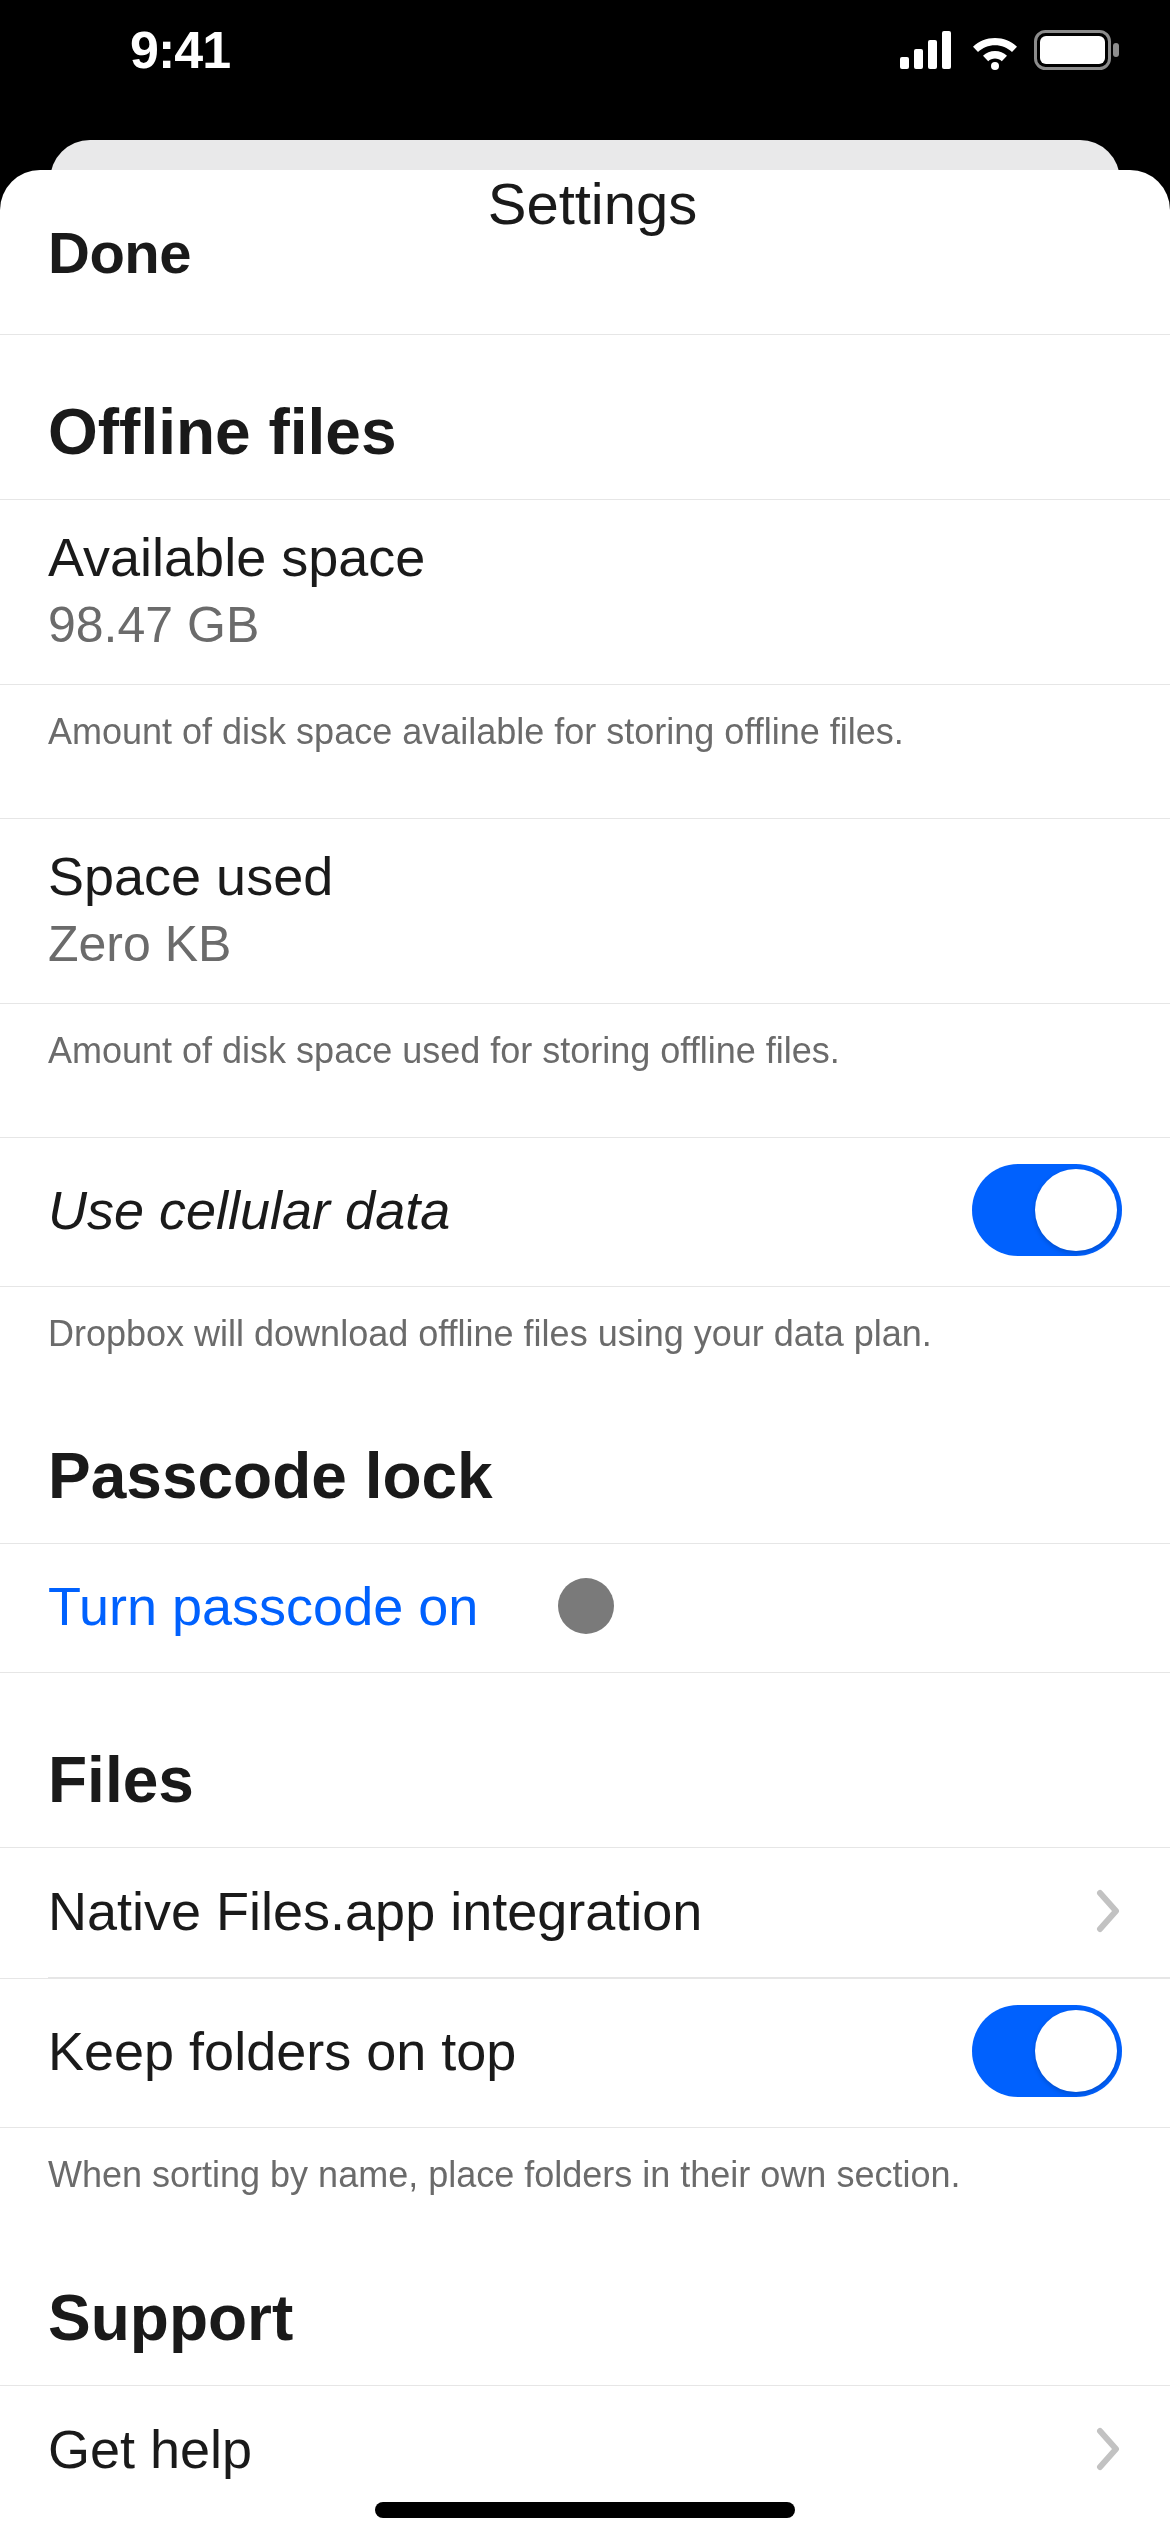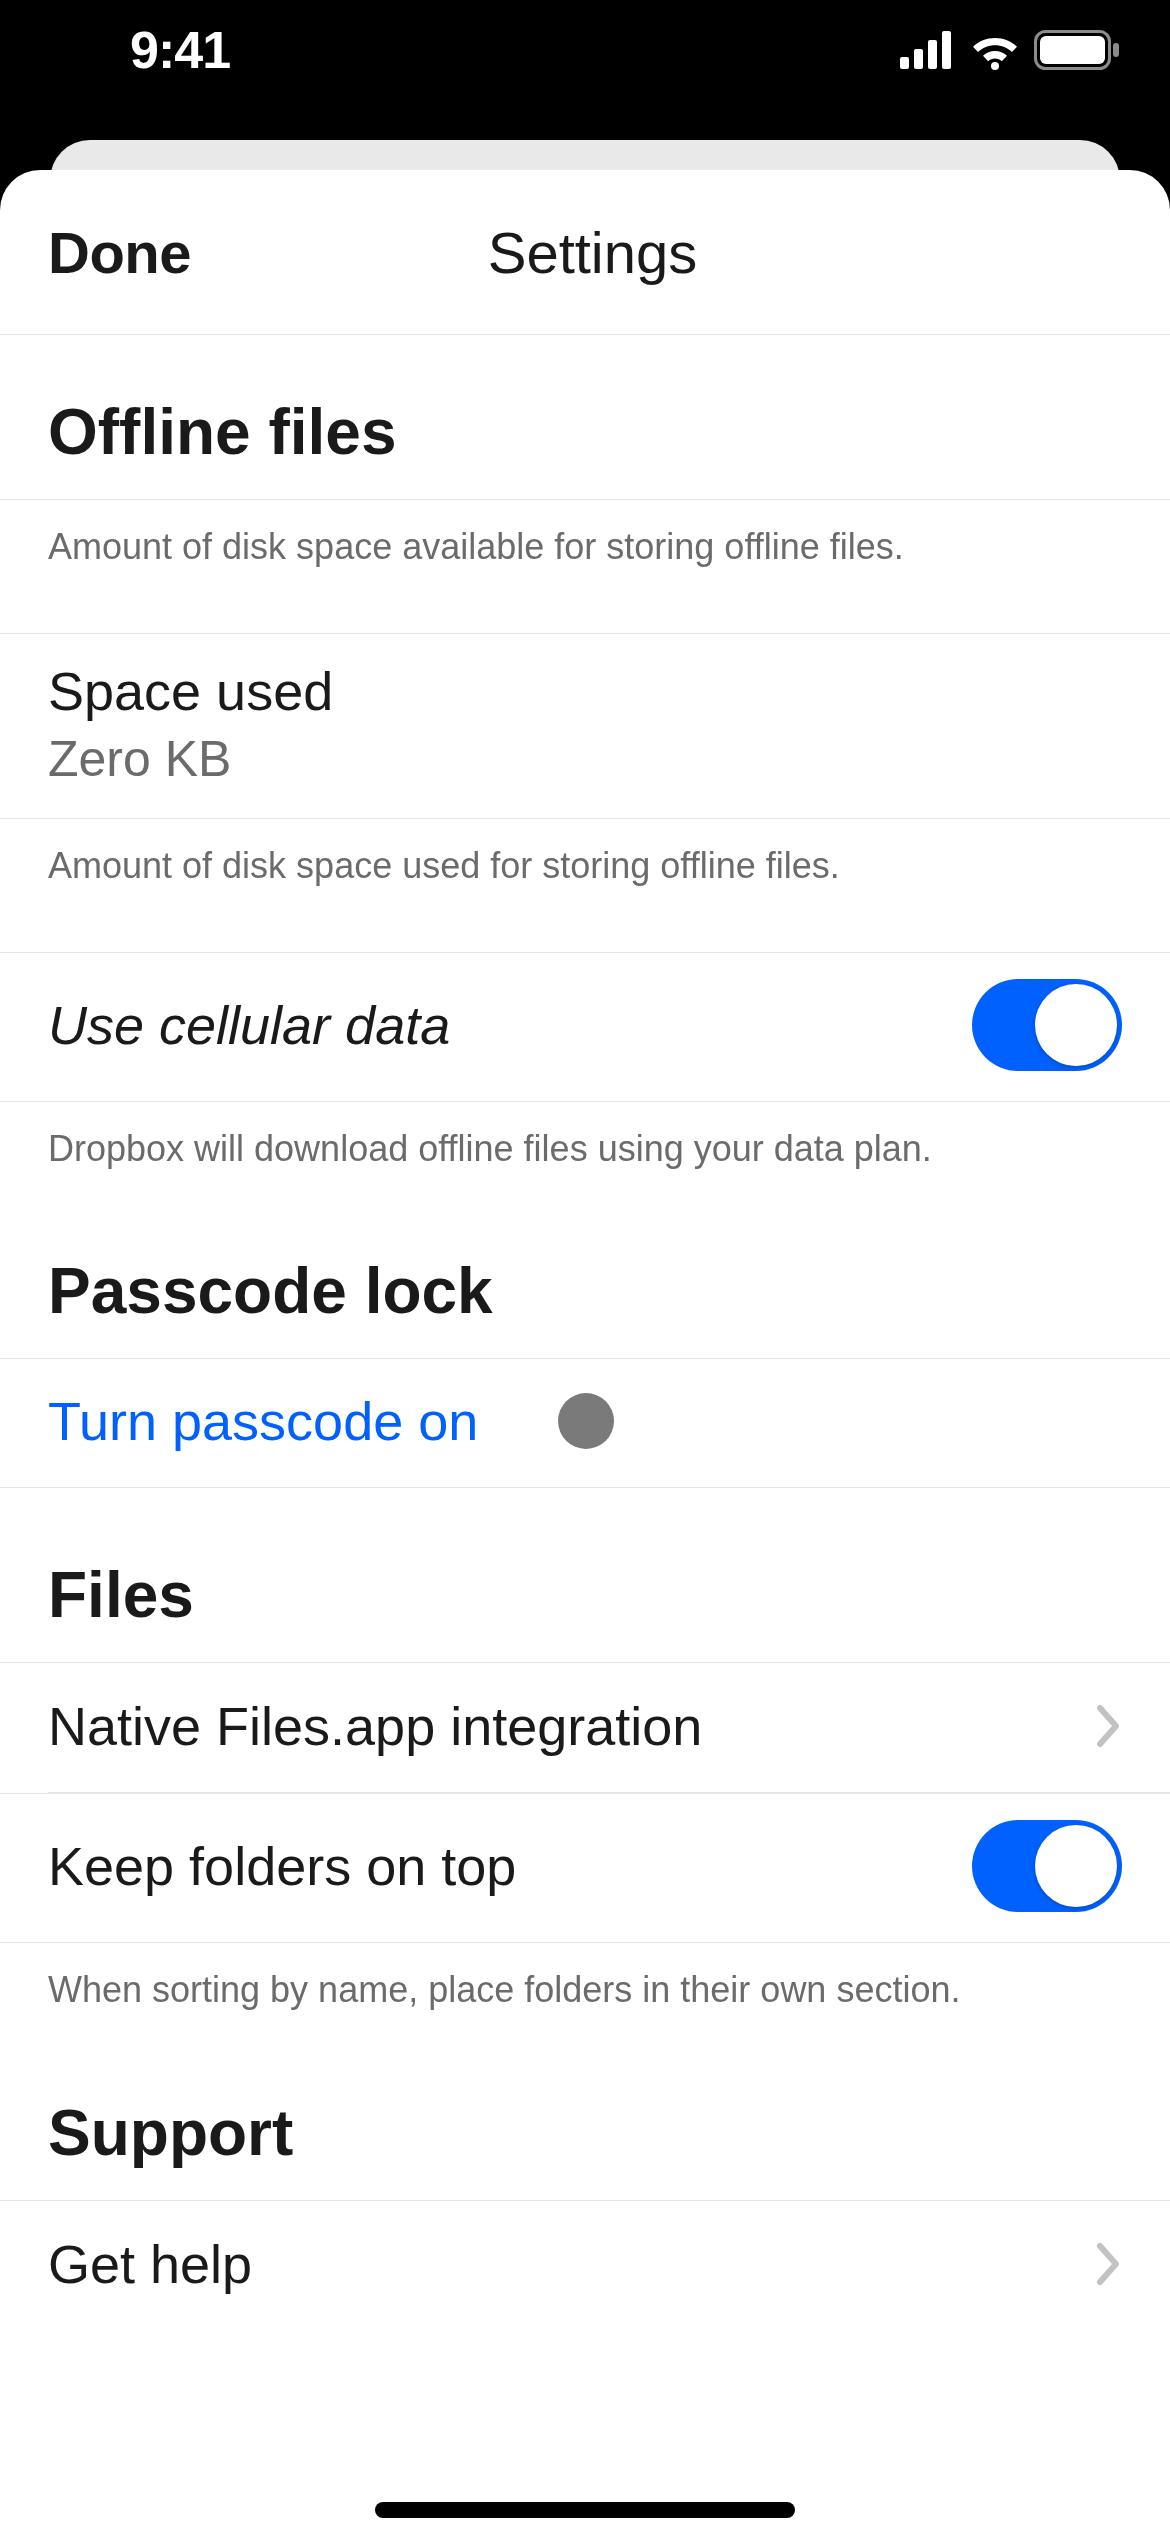--- a/index.html
+++ b/index.html
@@ -60,21 +60,20 @@
       top: 170px;
       bottom: 0;
       background: #fff;
       border-radius: 40px 40px 0 0;
       overflow: hidden;
     }
     .sheet-header {
       position: relative;
       height: 165px;
       display: flex;
-      align-items: center;
       justify-content: center;
       border-bottom: 1px solid #e6e6e6;
     }
     .done-btn {
       position: absolute;
       left: 48px;
       top: 50%;
       transform: translateY(-50%);
       font-size: 58px;
       font-weight: 700;
@@ -219,20 +218,24 @@
   <div class="sheet">
     <div class="sheet-header">
       <div class="done-btn">Done</div>
       <div class="sheet-title">Settings</div>
     </div>
 
     <div class="content">
 
       <div class="section-header first">Offline files</div>
 
+      <div class="row row-stack row-group-top">
+        <div class="row-title">Available space</div>
+        <div class="row-sub">98.47 GB</div>
+      </div>
       <div class="footer-text">Amount of disk space available for storing offline files.</div>
 
       <div class="row row-stack" style="border-top:1px solid #e6e6e6; margin-top:20px;">
         <div class="row-title">Space used</div>
         <div class="row-sub">Zero KB</div>
       </div>
       <div class="footer-text">Amount of disk space used for storing offline files.</div>
 
       <div class="row row-group-bottom" style="border-top:1px solid #e6e6e6; margin-top:20px;font-style:italic;">
         <div class="row-title">Use cellular data</div>

